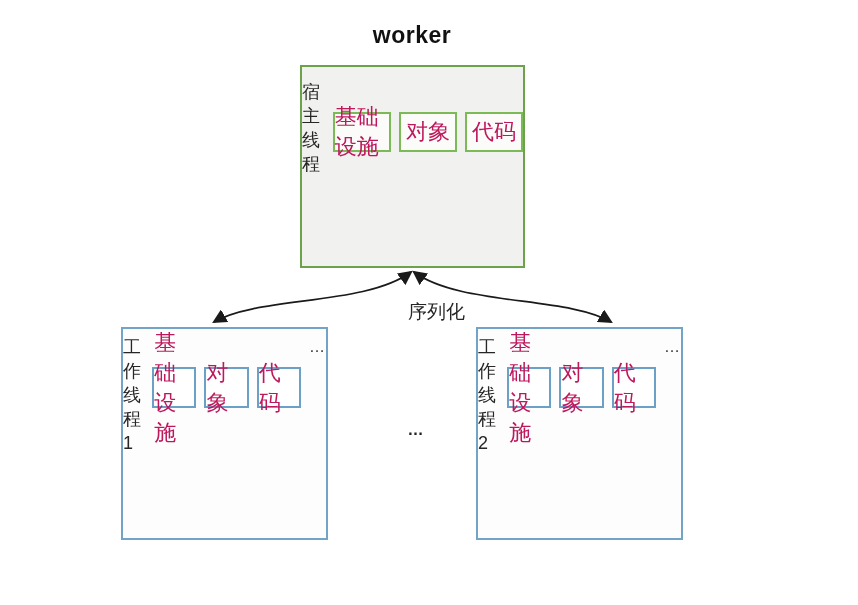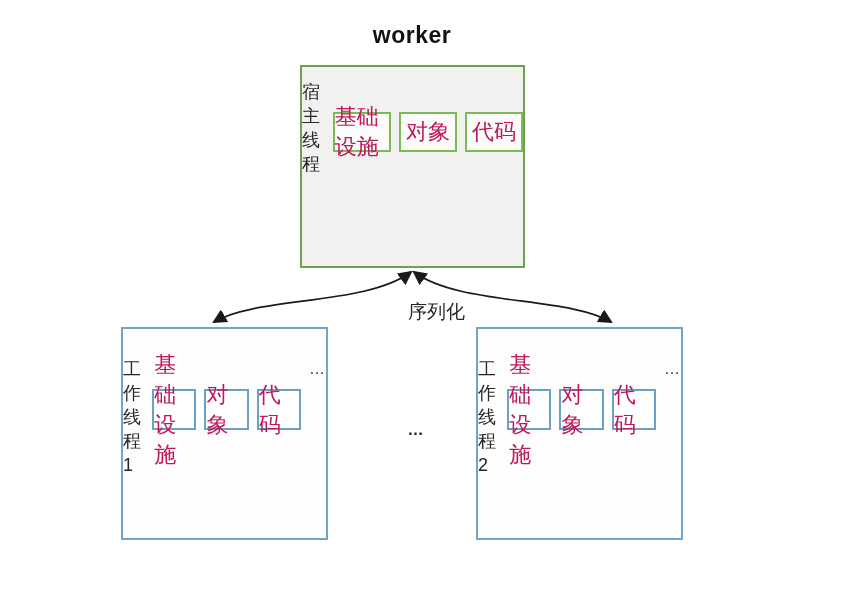--- a/index.html
+++ b/index.html
@@ -43,21 +43,21 @@
     background: #f1f1ef;
     border: 2px solid #6ca34a;
     padding-top: 13px;
   }
   .worker-box {
     top: 327px;
     width: 207px;
     height: 213px;
     background: #fdfdfe;
     border: 2px solid #71a4c6;
-    padding-top: 28px;
+    padding-top: 6px;
   }
   .worker-box.left  { left: 121px; }
   .worker-box.right { left: 476px; }
   .box-title {
     font-size: 18px;
     color: #262626;
     line-height: 24px;
     margin-bottom: 10px;
   }
   .cell {

